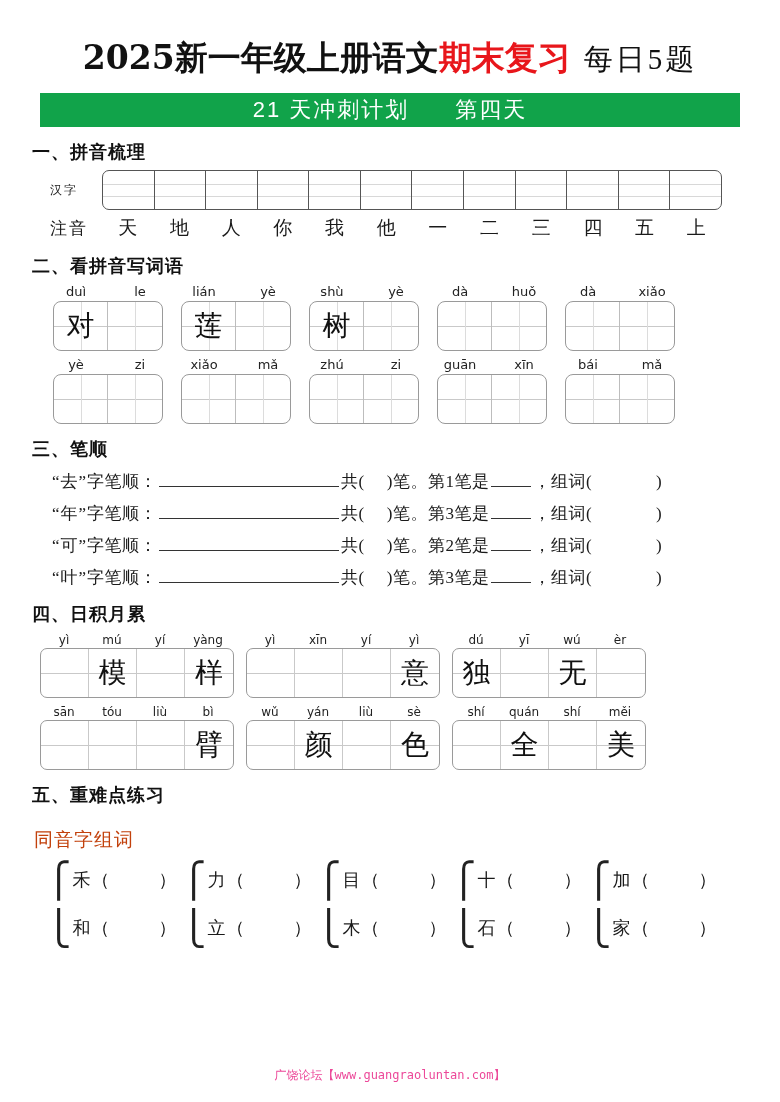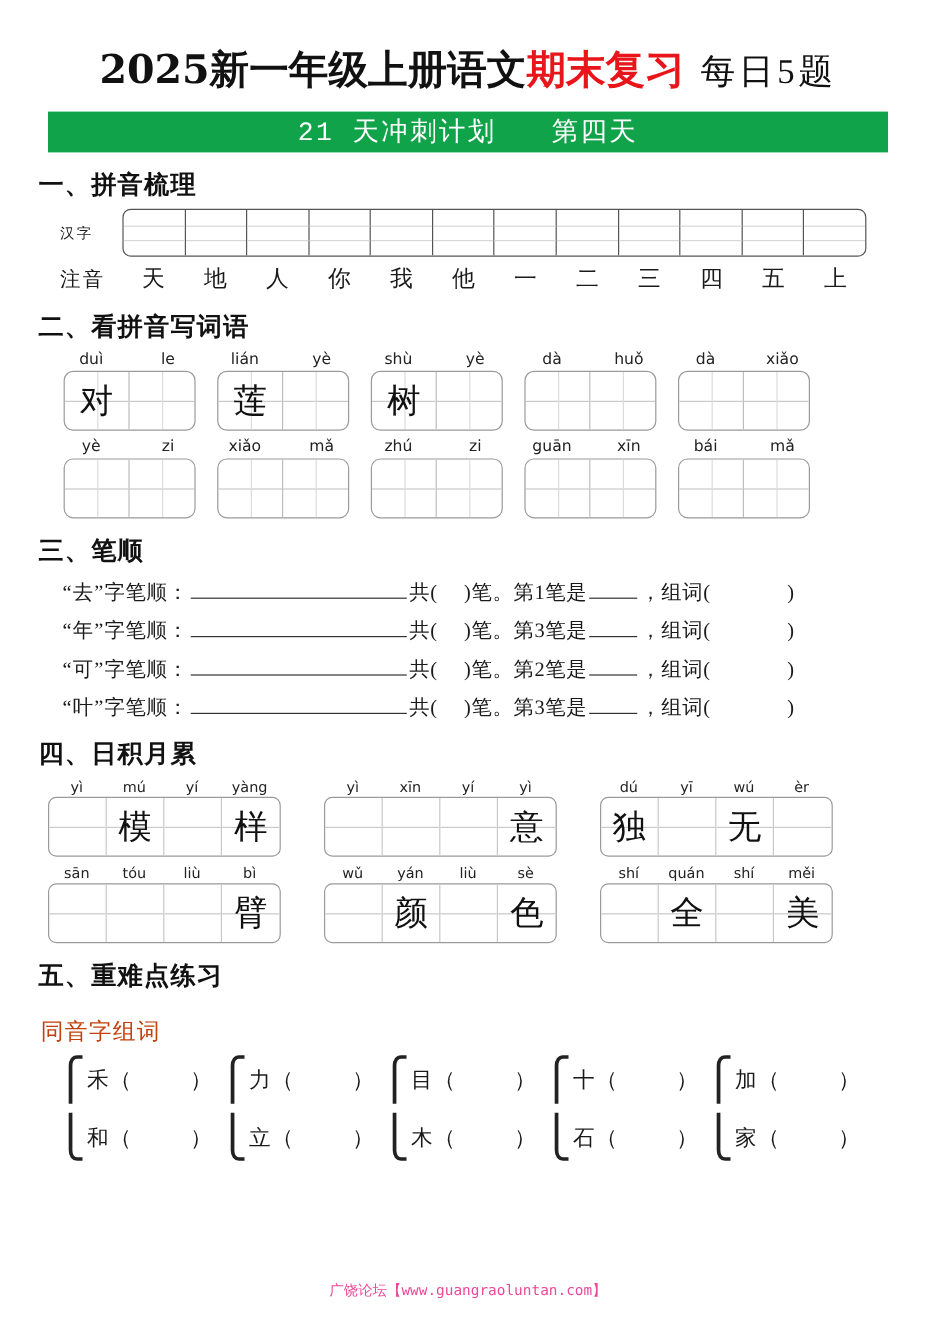--- a/index.html
+++ b/index.html
@@ -28,27 +28,27 @@
     font-size:29px;color:#111;margin-left:13px;letter-spacing:3px;
   }
 
   
   .banner{
     margin:12px auto 0 auto;width:700px;height:34px;background:#11a34a;
     display:flex;align-items:center;justify-content:center;
   }
   .banner-inner{
     color:#ffffff;font-size:22px;letter-spacing:2px;
-    font-family:Liberation Mono, monospace; display:flex;align-items:center;
+    font-family:Liberation Sans, sans-serif; display:flex;align-items:center;
   }
   .banner-gap{display:inline-block;width:46px;}
 
   
   .sec-h{
-    font-size:21px;font-weight:bold;margin:13px 0 4px 32px;letter-spacing:1px;
+    font-size:18px;font-weight:bold;margin:13px 0 4px 32px;letter-spacing:1px;
     font-family:"Liberation Serif", serif;color:#111;
   }
   .sub-h{
     font-size:19px;margin:20px 0 4px 34px;letter-spacing:1px;color:#c2410c;
   }
 
   
   .s1{display:flex;align-items:center;margin-left:50px;margin-top:6px;}
   .s1-lab{font-size:12px;width:52px;letter-spacing:2px;}
   .fourline{
@@ -108,21 +108,21 @@
     height:14px;margin:0 2px;
   }
   .bs-short{
     display:inline-block;width:40px;border-bottom:1.6px solid #333;
     height:14px;margin:0 2px;
   }
   .bs-gapsm{display:inline-block;width:22px;}
   .bs-gaplg{display:inline-block;width:64px;}
 
   
-  .idm-row{display:flex;margin:7px 0 0 40px;gap:36px;}
+  .idm-row{display:flex;margin:7px 0 0 40px;gap:12px;}
   .idm-item{display:flex;flex-direction:column;}
   .idm-py{display:flex;margin-bottom:1px;}
   .idm-py span{
     width:48px;text-align:center;font-size:12px;
     font-family:"DejaVu Sans", sans-serif;color:#222;
   }
   .idm-box{display:flex;border:1.2px solid #9a9a9a;border-radius:7px;overflow:hidden;background:#fff;}
   .idm-cell{
     width:48px;height:48px;position:relative;border-right:1px solid #c9c9c9;
     box-sizing:border-box;display:flex;align-items:center;justify-content:center;

